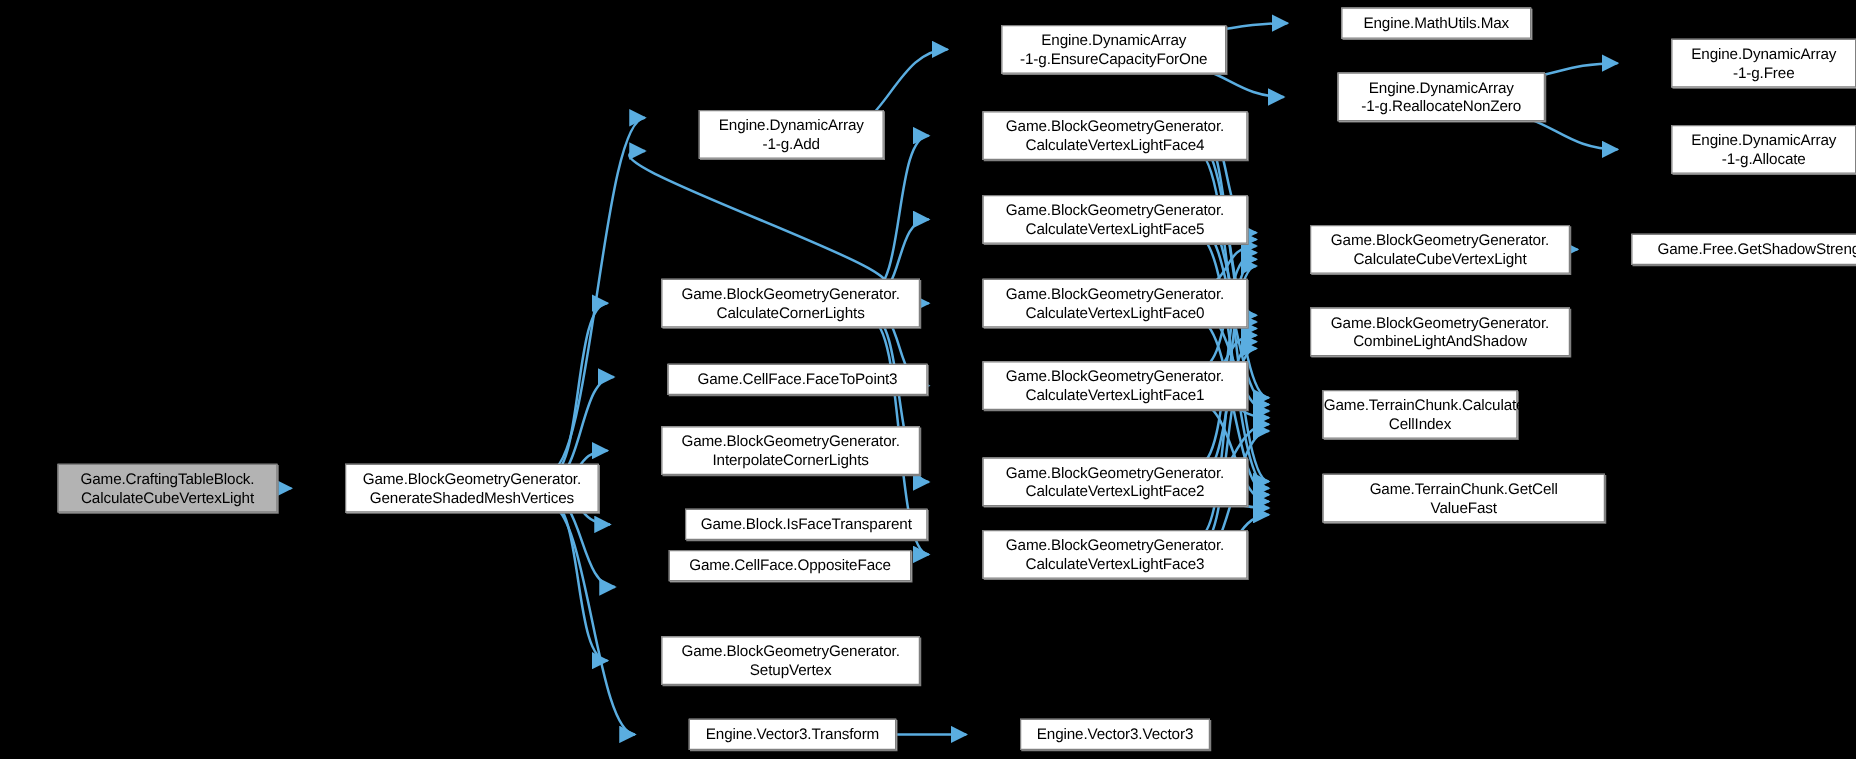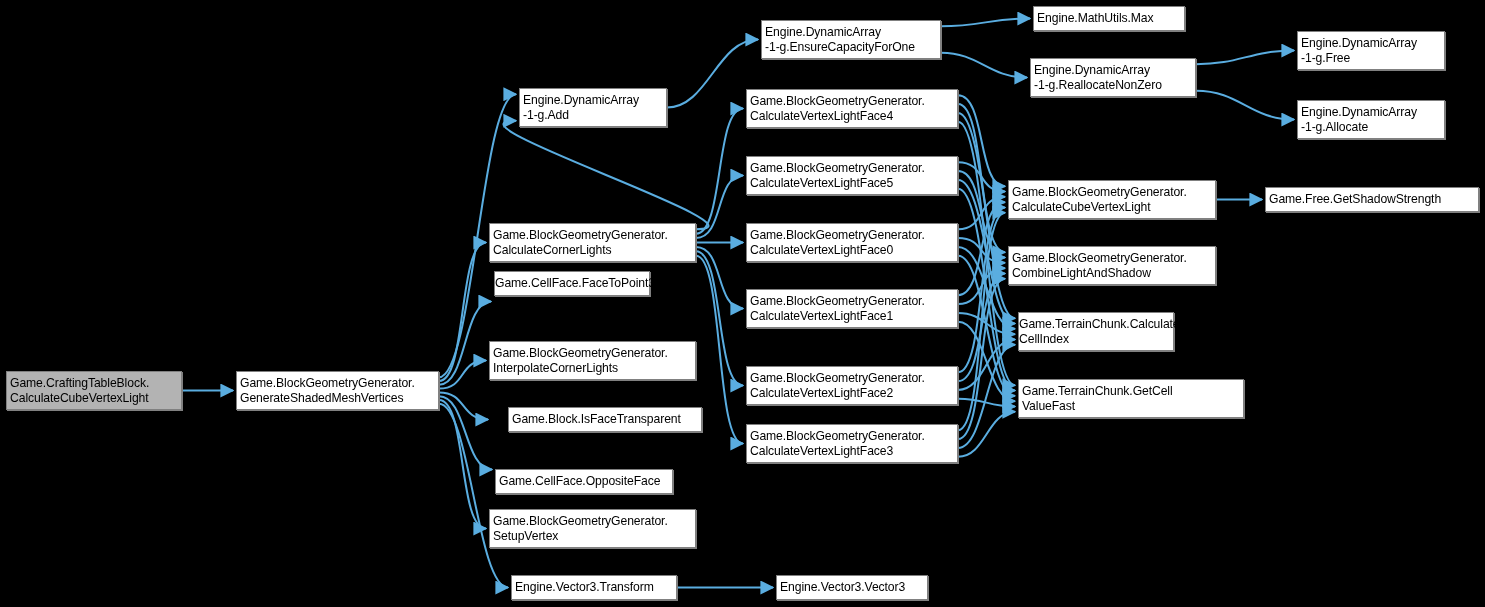--- a/index.html
+++ b/index.html
@@ -14,26 +14,28 @@
   svg#edges{position:absolute;left:0;top:0;width:1485px;height:607px;}
   .node{
     position:absolute;
     box-sizing:border-box;
     background:#ffffff;
     border:1px solid #808080;
     box-shadow:1px 1px 0 0 #808080;
     display:flex;
     align-items:center;
     justify-content:center;
+    text-align:center;
     color:#000000;
     font-size:12.2px;
     line-height:15px;
     letter-spacing:-0.1px;
     white-space:pre-line;
     z-index:5;
+    margin-left:40px;
   }
   .node.root{ background:#b3b3b3; }
   .node span{display:block;width:100%;padding:0 3px;}
 </style>
 </head>
 <body>
 
 <div id="graph-root">
   <svg id="edges" xmlns="http://www.w3.org/2000/svg" viewBox="0 0 1485 607">
     <defs>
@@ -93,25 +95,25 @@
   </svg>
   <div id="node-layer">
       <div class="node root" style="left: 6px; top: 371px; width: 176px; height: 39px;"><span>Game.CraftingTableBlock.
 CalculateCubeVertexLight</span></div>
       <div class="node" style="left: 236px; top: 371px; width: 203px; height: 39px;"><span>Game.BlockGeometryGenerator.
 GenerateShadedMeshVertices</span></div>
       <div class="node" style="left: 519px; top: 88px; width: 148px; height: 39px;"><span>Engine.DynamicArray
 -1-g.Add</span></div>
       <div class="node" style="left: 489px; top: 223px; width: 207px; height: 39px;"><span>Game.BlockGeometryGenerator.
 CalculateCornerLights</span></div>
-      <div class="node" style="left: 494px; top: 271px; width: 156px; height: 25px;"><span>Game.CellFace.FaceToPoint3</span></div>
+      <div class="node" style="left: 494px; top: 291px; width: 208px; height: 25px;"><span>Game.CellFace.FaceToPoint3</span></div>
       <div class="node" style="left: 489px; top: 341px; width: 207px; height: 39px;"><span>Game.BlockGeometryGenerator.
 InterpolateCornerLights</span></div>
       <div class="node" style="left: 508px; top: 407px; width: 194px; height: 25px;"><span>Game.Block.IsFaceTransparent</span></div>
-      <div class="node" style="left: 495px; top: 469px; width: 178px; height: 25px;"><span>Game.CellFace.OppositeFace</span></div>
+      <div class="node" style="left: 495px; top: 440px; width: 194px; height: 25px;"><span>Game.CellFace.OppositeFace</span></div>
       <div class="node" style="left: 489px; top: 509px; width: 207px; height: 39px;"><span>Game.BlockGeometryGenerator.
 SetupVertex</span></div>
       <div class="node" style="left: 511px; top: 575px; width: 166px; height: 25px;"><span>Engine.Vector3.Transform</span></div>
       <div class="node" style="left: 776px; top: 575px; width: 152px; height: 25px;"><span>Engine.Vector3.Vector3</span></div>
       <div class="node" style="left: 761px; top: 20px; width: 180px; height: 39px;"><span>Engine.DynamicArray
 -1-g.EnsureCapacityForOne</span></div>
       <div class="node" style="left: 746px; top: 89px; width: 212px; height: 39px;"><span>Game.BlockGeometryGenerator.
 CalculateVertexLightFace4</span></div>
       <div class="node" style="left: 746px; top: 156px; width: 212px; height: 39px;"><span>Game.BlockGeometryGenerator.
 CalculateVertexLightFace5</span></div>

